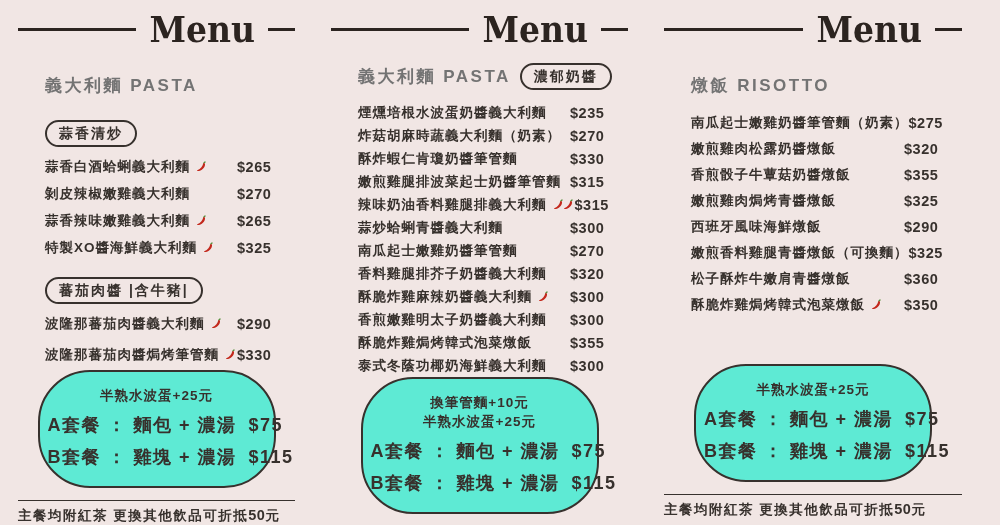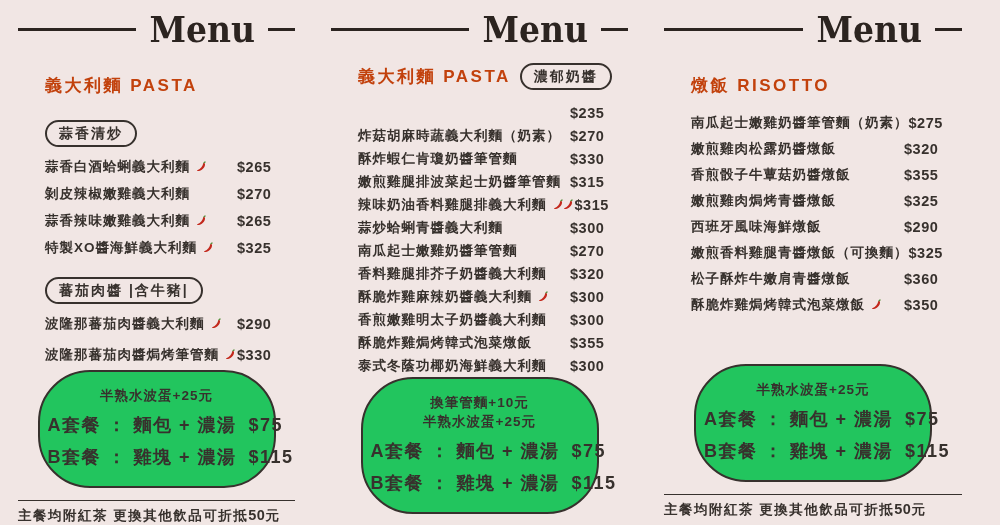--- a/index.html
+++ b/index.html
@@ -34,21 +34,21 @@
     transform: scaleY(1.05);
   }
 
   
   .section-row { display: flex; align-items: center; gap: 9px; margin: 26px 0 0 27px; flex: 0 0 auto; }
   .col2 .section-row { margin-top: 15px; }
   .section-title {
     font-size: 17px;
     font-weight: 800;
     letter-spacing: 2.5px;
-    color: #c2410c;
+    color: #737373;
     white-space: nowrap;
   }
   .pill {
     border: 2px solid #37312d;
     border-radius: 18px;
     padding: 4px 12px 5px 12px;
     font-size: 14px;
     font-weight: 700;
     letter-spacing: 2px;
     white-space: nowrap;
@@ -84,21 +84,21 @@
     flex: 0 0 auto;
   }
 
   
   .combo {
     margin-top: auto;
     align-self: center;
     width: 238px;
     border: 2.5px solid #37312d;
     border-radius: 52px;
-    background: #22c55e;
+    background: #5eead4;
     text-align: center;
     padding: 14px 8px 17px 8px;
     flex: 0 0 auto;
   }
   .combo-note { font-size: 13.5px; font-weight: 600; letter-spacing: 1px; line-height: 19px; }
   .combo-set { font-size: 18px; font-weight: 600; letter-spacing: 1.5px; margin-top: 8px; white-space: nowrap; }
   .combo-set .set-price { margin-left: 12px; }
 
   
   .footer { margin-top: 12px; flex: 0 0 auto; }
@@ -212,20 +212,21 @@
       <span class="brand-line short"></span>
     </header>
 
     <div class="section-row">
       <h2 class="section-title">義大利麵 PASTA</h2>
       <span class="pill">濃郁奶醬</span>
     </div>
 
     <ul class="items">
       <li class="item">
+        <span class="item-name">煙燻培根水波蛋奶醬義大利麵</span>
         <span class="price">$235</span>
       </li>
       <li class="item">
         <span class="item-name">炸菇胡麻時蔬義大利麵（奶素）</span>
         <span class="price">$270</span>
       </li>
       <li class="item">
         <span class="item-name">酥炸蝦仁肯瓊奶醬筆管麵</span>
         <span class="price">$330</span>
       </li>

